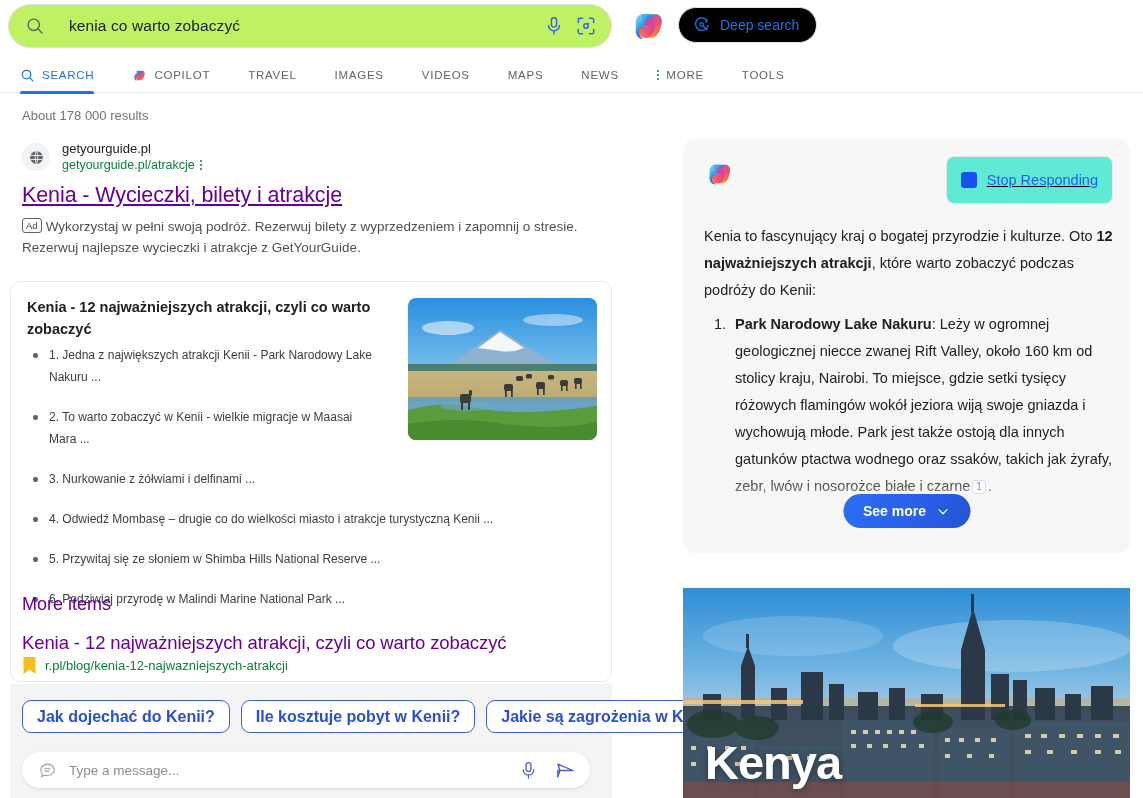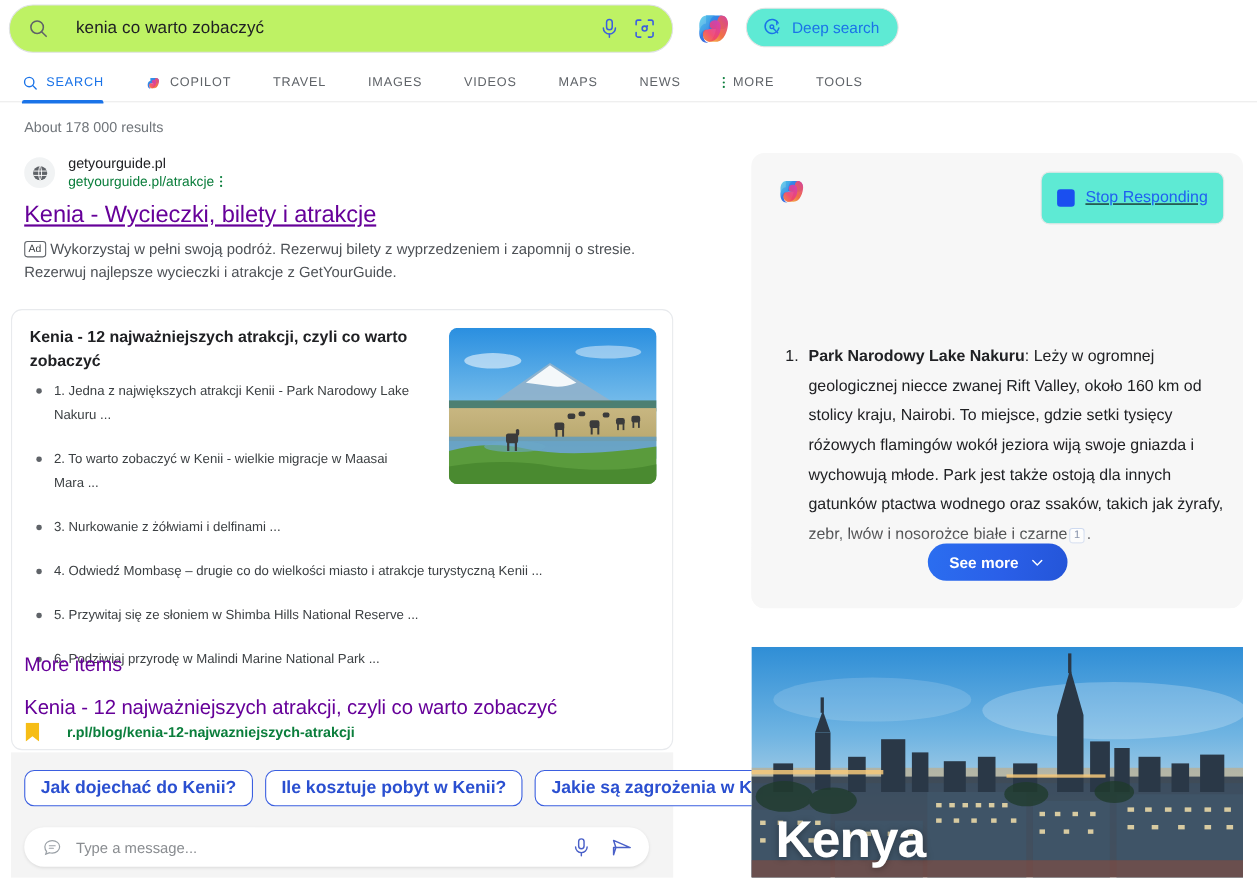--- a/index.html
+++ b/index.html
@@ -22,21 +22,21 @@
   }
   .search-glass { width: 20px; height: 20px; flex: 0 0 20px; }
   .search-text {
     flex: 1 1 auto; margin-left: 24px; font-size: 15.5px; color: #202124;
     white-space: nowrap; overflow: hidden; letter-spacing: .1px;
   }
   .sb-icon { width: 22px; height: 22px; flex: 0 0 22px; margin-left: 10px; cursor: pointer; }
   .copilot-logo-hdr { position: absolute; left: 630px; top: 7px; width: 38px; height: 38px; }
   .deep-search {
     position: absolute; left: 678px; top: 7px; height: 36px;
-    border: 1px solid #e3e3e3; border-radius: 20px; background: #5eead4;
+    border: 1px solid #e3e3e3; border-radius: 20px; background: #000000;
     display: flex; align-items: center; gap: 8px; padding: 0 17px 0 14px;
     cursor: pointer;
   }
   .deep-search-label { font-size: 14px; color: #1a73e8; white-space: nowrap; }
 
   
   .navbar {
     position: absolute; left: 0; top: 57px; width: 1143px; height: 36px;
     border-bottom: 1px solid #ebebeb;
   }
@@ -105,21 +105,21 @@
     position: absolute; right: 14px; top: 16px; width: 189px; height: 142px;
     border-radius: 8px; overflow: hidden;
   }
   .rc-more {
     position: absolute; left: 22px; top: 594px; font-size: 18px; color: #660099; cursor: pointer;
   }
   .rc-title {
     position: absolute; left: 22px; top: 630px; font-size: 18.5px; color: #660099;
     cursor: pointer; line-height: 25px; letter-spacing: -.1px;
   }
-  .rc-url-row { position: absolute; left: 22px; top: 657px; display: flex; align-items: center; gap: 24px; font-weight: bold; }
+  .rc-url-row { position: absolute; left: 22px; top: 657px; display: flex; align-items: center; gap: 8px; }
   .rpl-fav { width: 15px; height: 17px; flex: 0 0 15px; }
   .rc-url { font-size: 13px; color: #0b7e3c; }
 
   
   .chips-strip {
     position: absolute; left: 10px; top: 684px; width: 602px; height: 114px;
     background: #f4f4f4;
   }
   .chips-row { position: absolute; left: 12px; top: 16px; display: flex; gap: 11px; }
   .chip {
@@ -427,20 +427,23 @@
       <path d="M27 7.5c4 0 6.5 3.2 6.5 7.5 0 6-3.5 17.5-11.5 17.5h-9c4 0 6.5-3 8-8 1.3-4.3 1.5-10 2.5-13 .8-2.4 2-4 3.5-4z" fill="url(#cpC)" opacity=".95"></path>
       <path d="M21 12c3.5 0 5.5 2.6 5.5 6.5 0 6.5-3.5 14-10.5 14-4 0-6.5-3-6.5-7 0-2.8 1.8-5 4.5-5h6c-2.5 0-4-1.6-4-4s2-4.5 5-4.5z" fill="url(#cpB)" opacity=".92"></path>
       <path d="M13 7.5h8c-3 1-4.8 4-5.5 8-.4 2.2-.5 4-0.5 5.5h-2c-3.4 0-5.6 2.5-5.6 6.3C6.2 22.6 6 19.6 6 17c0-5.6 3-9.5 7-9.5z" fill="url(#cpD)" opacity=".85"></path>
     </svg>
 
     <div class="stop-btn">
       <span class="stop-square"></span>
       <span class="stop-label">Stop Responding</span>
     </div>
 
+    <div class="cc-intro">
+      <span>Kenia to fascynujący kraj o bogatej przyrodzie i kulturze. Oto </span><b>12 najważniejszych atrakcji</b><span>, które warto zobaczyć podczas podróży do Kenii:</span>
+    </div>
 
     <ol class="cc-ol">
       <li>
         <b>Park Narodowy Lake Nakuru</b><span>: Leży w ogromnej geologicznej niecce zwanej Rift Valley, około 160 km od stolicy kraju, Nairobi. To miejsce, gdzie setki tysięcy różowych flamingów wokół jeziora wiją swoje gniazda i wychowują młode. Park jest także ostoją dla innych gatunków ptactwa wodnego oraz ssaków, takich jak żyrafy, zebr, lwów i nosorożce białe i czarne</span><span class="cite">1</span><span>.</span>
       </li>
     </ol>
 
     <div class="fade-veil"></div>
 
     <button class="see-more">

